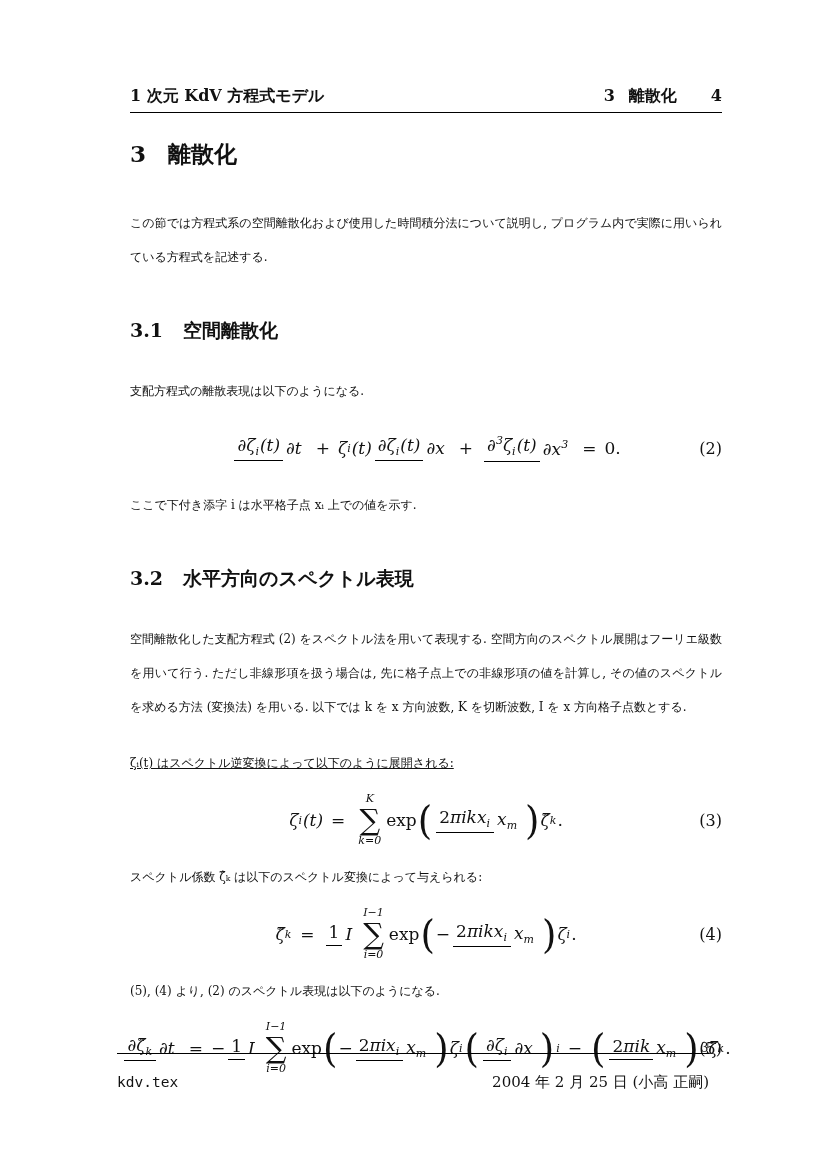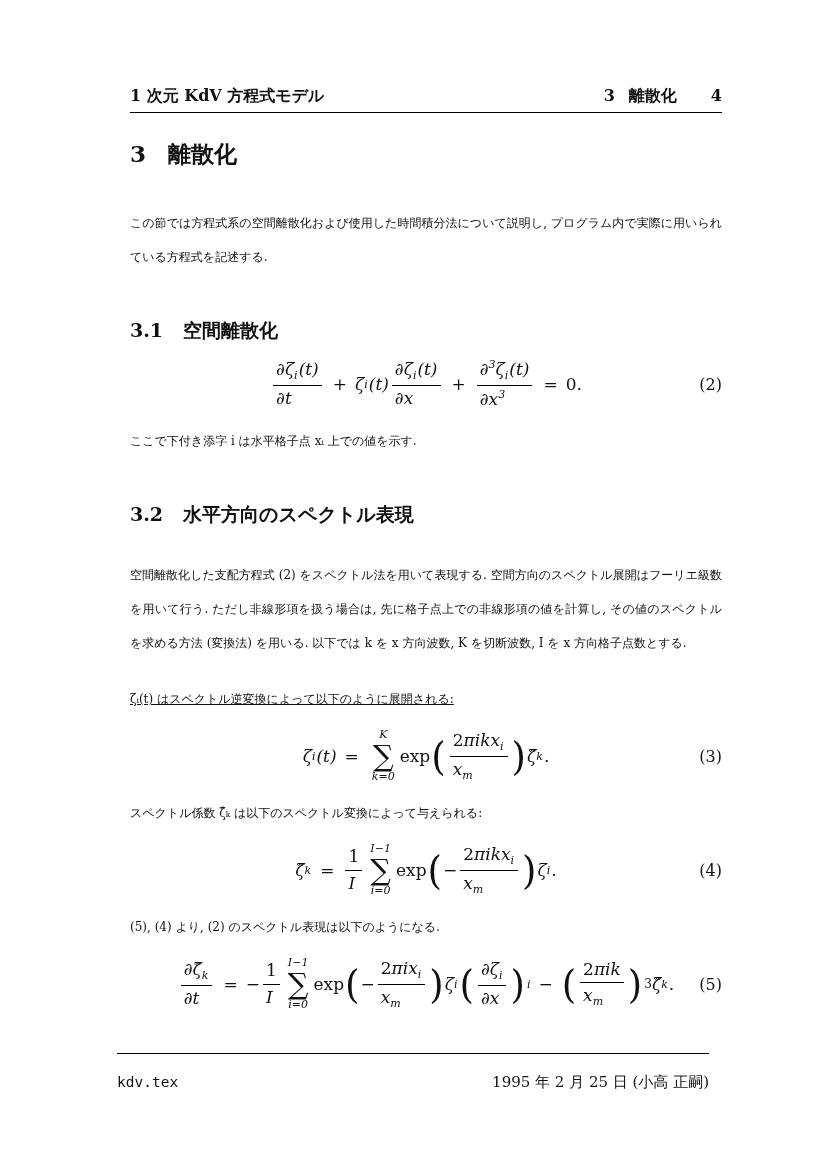--- a/index.html
+++ b/index.html
@@ -44,21 +44,21 @@
   .eq-label{position:absolute;right:0;top:50%;transform:translateY(-50%);
             font-size:16px;font-style:normal;}
   .eq-math{display:inline-flex;align-items:center;}
   .mit{font-style:italic;}
   .mrm{font-style:normal;}
   .mop{margin:0 8px;font-style:normal;}
   .msub{font-size:11px;font-style:italic;vertical-align:-4px;margin-right:1px;}
   .msup{font-size:11px;font-style:italic;vertical-align:7px;}
   .msublow{font-size:11px;font-style:italic;vertical-align:-19px;margin-left:1px;}
   .msuphigh{font-size:12px;font-style:normal;vertical-align:19px;margin-left:1px;}
-  .mfrac{display:inline-flex;flex-direction:column;align-items:flex-start;
+  .mfrac{display:inline-flex;flex-direction:row;align-items:center;
          vertical-align:middle;margin:0 3px;line-height:1.25;}
   .mnum,.mden{display:block;padding:0 3px;white-space:nowrap;}
   .mnum{border-bottom:1px solid #000;padding-bottom:2px;}
   .mden{padding-top:2px;}
   .msum{display:inline-flex;flex-direction:column;align-items:center;
         margin:0 5px;line-height:1;}
   .mlim{font-size:11px;font-style:italic;line-height:1.15;}
   .msigma{font-size:29px;line-height:1;font-style:normal;}
   .mparen{font-size:37px;font-style:normal;font-weight:300;display:inline-block;
           transform:scaleY(1.08);margin:0 1px;line-height:1;}
@@ -92,20 +92,21 @@
       <span>離散化</span>
     </div>
 
     <p class="para mt-intro">この節では方程式系の空間離散化および使用した時間積分法について説明し, プログラム内で実際に用いられている方程式を記述する.</p>
 
     <div class="h-sub">
       <span class="sec-number">3.1</span>
       <span>空間離散化</span>
     </div>
 
+    <p class="para mt-lead">支配方程式の離散表現は以下のようになる.</p>
 
     <div class="equation">
       <span class="eq-math">
           <span class="mfrac">
             <span class="mnum"><span class="mit">∂ζ</span><span class="msub">i</span><span class="mit">(t)</span></span>
             <span class="mden"><span class="mit">∂t</span></span>
           </span>
           <span class="mop">+</span>
           <span class="mit">ζ</span>
           <span class="msub">i</span>
@@ -240,15 +241,15 @@
           <span class="msub">k</span>
           <span class="mrm">.</span>
         </span>
       <span class="eq-label">(5)</span>
     </div>
 
   </div>
 
   <div class="doc-footer">
     <span class="footer-file">kdv.tex</span>
-    <span>1995 年 2 月 25 日 (小高 正嗣)</span>
+    <span>2004 年 2 月 25 日 (小高 正嗣)</span>
   </div>
 </div>
 
 </body></html>

